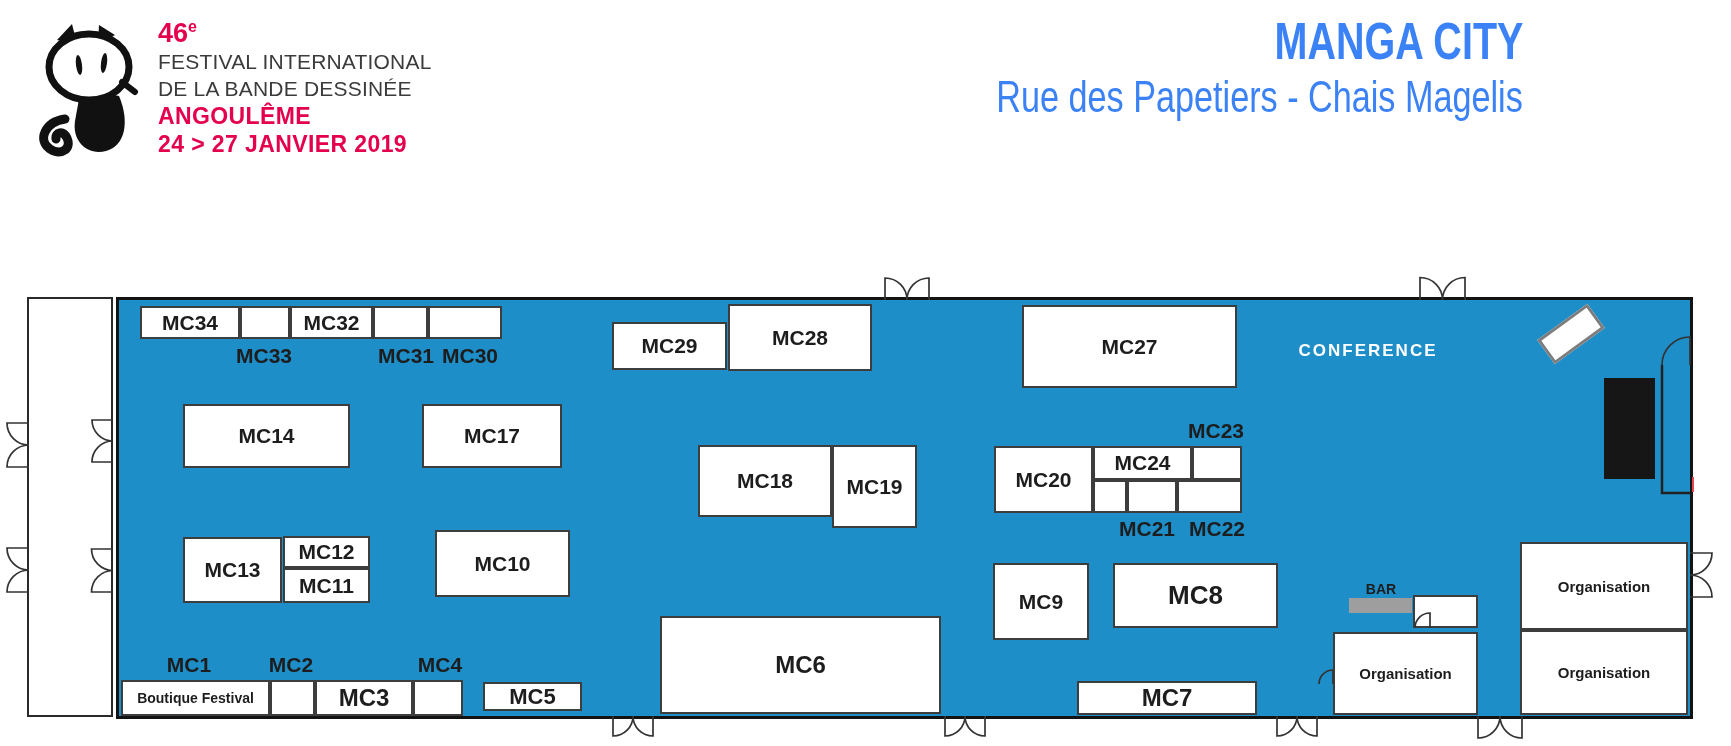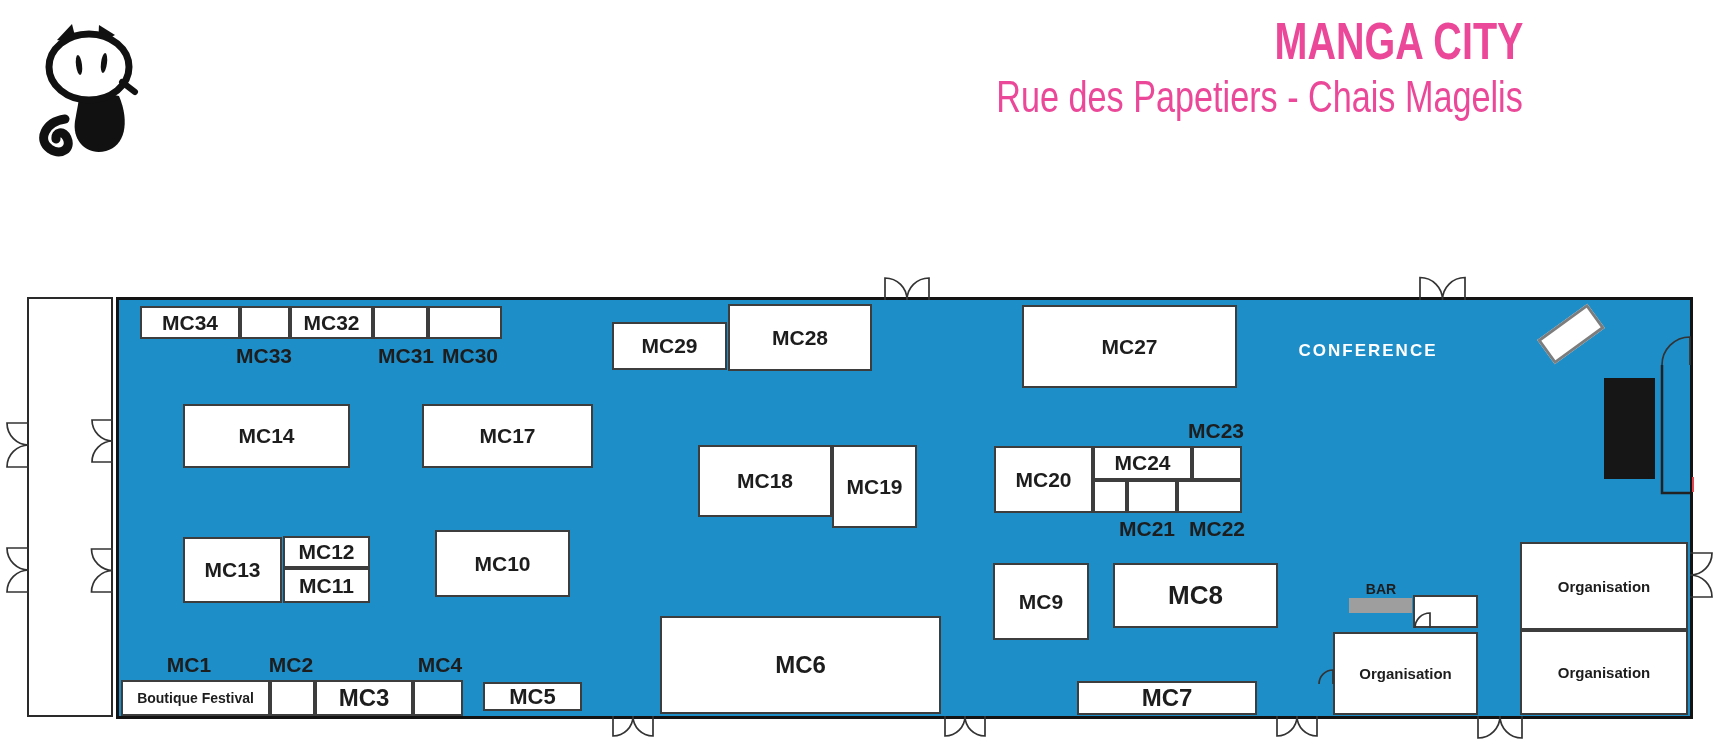--- a/index.html
+++ b/index.html
@@ -5,21 +5,21 @@
   html,body{margin:0;padding:0;background:#fff;}
   .page{position:relative;width:1731px;height:746px;background:#fff;overflow:hidden;
         font-family:"Liberation Sans",sans-serif;}
   
   .logo-cat{position:absolute;left:35px;top:22px;width:110px;height:136px;}
   .logo-text{position:absolute;left:158px;top:12px;line-height:27px;}
   .edition{font-size:27px;font-weight:800;line-height:30px;}
   .edition sup{font-size:16px;}
   .logo-line{font-size:21px;font-weight:500;color:#3b3b3b;letter-spacing:.2px;}
   .logo-city,.logo-dates{font-size:23px;font-weight:800;line-height:28px;letter-spacing:.4px;}
-  .titles{position:absolute;top:12px;right:208px;text-align:right;color:#ec4899;}
+  .titles{position:absolute;top:12px;right:208px;text-align:right;color:#3b82f6;}
   .titles h1,.titles h2{margin:0;}
   .titles h1{font-size:52px;line-height:58px;font-weight:800;}
   .titles h2{font-size:45px;line-height:54px;font-weight:500;}
   .cond{display:inline-block;transform:scaleX(.76);transform-origin:100% 50%;white-space:nowrap;}
   
   .plan{position:absolute;inset:0;}
   .hall{position:absolute;left:116px;top:297px;width:1577px;height:422px;
         box-sizing:border-box;border:3px solid #131313;z-index:1;}
   .corridor{position:absolute;left:27px;top:297px;width:86px;height:420px;
         box-sizing:border-box;border:2px solid #2a2a2a;background:#fff;z-index:1;}
@@ -44,20 +44,27 @@
     <path d="M30,97 C10,100 2,118 15,127 C26,134 37,127 32,116 C28,108 20,110 21,117" fill="none" stroke="#111" stroke-width="9" stroke-linecap="round"></path>
     <path d="M46,66 L84,74 C95,100 90,124 71,129 C52,134 37,119 40,99 Z" fill="#111"></path>
     <polygon points="22,18 37,2 42,22" fill="#111"></polygon>
     <polygon points="64,3 80,13 63,22" fill="#111"></polygon>
     <ellipse cx="54" cy="45" rx="40" ry="33" fill="#fff" stroke="#111" stroke-width="7"></ellipse>
     <ellipse cx="44" cy="43" rx="3" ry="10" fill="#111" transform="rotate(-7 44 43)"></ellipse>
     <ellipse cx="69" cy="41" rx="3" ry="10" fill="#111" transform="rotate(7 69 41)"></ellipse>
     <line x1="87" y1="60" x2="100" y2="70" stroke="#111" stroke-width="6" stroke-linecap="round"></line>
   </svg>
 
+  <div class="logo-text">
+    <div class="edition" style="color: rgb(228, 0, 78);"><span>46</span><sup>e</sup></div>
+    <div class="logo-line">FESTIVAL INTERNATIONAL</div>
+    <div class="logo-line">DE LA BANDE DESSINÉE</div>
+    <div class="logo-city" style="color: rgb(228, 0, 78);">ANGOULÊME</div>
+    <div class="logo-dates" style="color: rgb(228, 0, 78);">24 &gt; 27 JANVIER 2019</div>
+  </div>
 
   <div class="titles">
     <h1><span class="cond">MANGA CITY</span></h1>
     <h2><span class="cond">Rue des Papetiers - Chais Magelis</span></h2>
   </div>
 
   <div class="plan">
     <div class="corridor"></div>
     <div class="hall" style="background: rgb(30, 142, 201);"></div>
     <div id="booths">
@@ -75,21 +82,21 @@
         </div>
         <div class="booth" style="left: 728px; top: 304px; width: 144px; height: 67px;">
           <span class="lbl" style="font-size: 21px;">MC28</span>
         </div>
         <div class="booth" style="left: 1022px; top: 305px; width: 215px; height: 83px;">
           <span class="lbl" style="font-size: 21px;">MC27</span>
         </div>
         <div class="booth" style="left: 183px; top: 404px; width: 167px; height: 64px;">
           <span class="lbl" style="font-size: 21px;">MC14</span>
         </div>
-        <div class="booth" style="left: 422px; top: 404px; width: 171px; height: 64px;">
+        <div class="booth" style="left: 422px; top: 404px; width: 140px; height: 64px;">
           <span class="lbl" style="font-size: 21px;">MC17</span>
         </div>
         <div class="booth" style="left: 698px; top: 445px; width: 134px; height: 72px;">
           <span class="lbl" style="font-size: 21px;">MC18</span>
         </div>
         <div class="booth" style="left: 832px; top: 445px; width: 85px; height: 83px;">
           <span class="lbl" style="font-size: 21px;">MC19</span>
         </div>
         <div class="booth" style="left: 994px; top: 446px; width: 99px; height: 67px;">
           <span class="lbl" style="font-size: 21px;">MC20</span>

